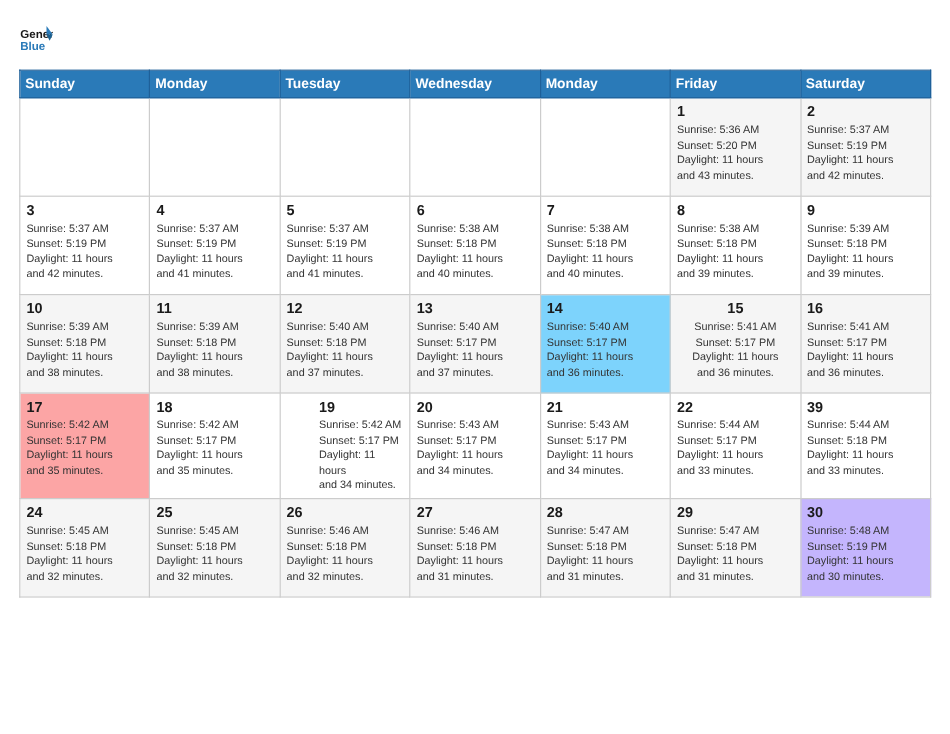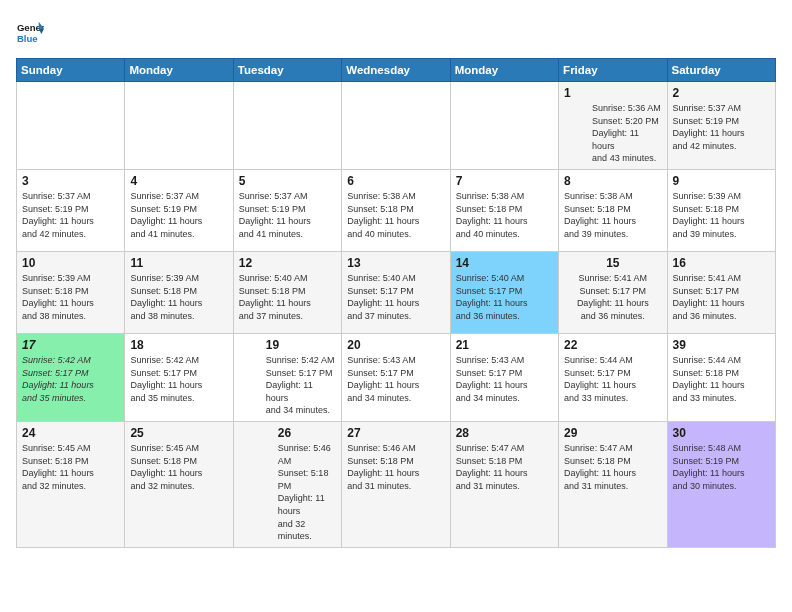--- a/index.html
+++ b/index.html
@@ -124,21 +124,21 @@
     </thead>
     <tbody id="calendar-body">
     <tr>
           <td class="empty-cell" style="background: rgb(255, 255, 255);"></td>
           <td class="empty-cell" style="background: rgb(255, 255, 255);"></td>
           <td class="empty-cell" style="background: rgb(255, 255, 255);"></td>
           <td class="empty-cell" style="background: rgb(255, 255, 255);"></td>
           <td class="empty-cell" style="background: rgb(255, 255, 255);"></td>
           <td style="background: rgb(245, 245, 245);">
             <span class="day-number">1</span>
-            <div class="day-info" style="white-space: pre-line; margin-left: 28px;">Sunrise: 5:36 AM
+            <div class="day-info" style="white-space: pre-line;">Sunrise: 5:36 AM
 Sunset: 5:20 PM
 Daylight: 11 hours
 and 43 minutes.</div>
           </td>
           <td style="background: rgb(245, 245, 245);">
             <span class="day-number">2</span>
             <div class="day-info" style="white-space: pre-line;">Sunrise: 5:37 AM
 Sunset: 5:19 PM
 Daylight: 11 hours
 and 42 minutes.</div>
@@ -240,21 +240,21 @@
           </td>
           <td style="background: rgb(245, 245, 245);">
             <span class="day-number">16</span>
             <div class="day-info" style="white-space: pre-line;">Sunrise: 5:41 AM
 Sunset: 5:17 PM
 Daylight: 11 hours
 and 36 minutes.</div>
           </td>
         </tr>
         <tr>
-          <td style="background: #86efac; font-style: italic;">
+          <td style="background: #fca5a5;">
             <span class="day-number">17</span>
             <div class="day-info" style="white-space: pre-line;">Sunrise: 5:42 AM
 Sunset: 5:17 PM
 Daylight: 11 hours
 and 35 minutes.</div>
           </td>
           <td style="background: rgb(255, 255, 255); margin-left: 28px;">
             <span class="day-number">18</span>
             <div class="day-info" style="white-space: pre-line;">Sunrise: 5:42 AM
 Sunset: 5:17 PM
@@ -305,21 +305,21 @@
 Daylight: 11 hours
 and 32 minutes.</div>
           </td>
           <td style="background: rgb(245, 245, 245);">
             <span class="day-number">25</span>
             <div class="day-info" style="white-space: pre-line;">Sunrise: 5:45 AM
 Sunset: 5:18 PM
 Daylight: 11 hours
 and 32 minutes.</div>
           </td>
-          <td style="background: rgb(245, 245, 245); padding-left: 44px;">
+          <td style="background: rgb(245, 245, 245);">
             <span class="day-number">26</span>
             <div class="day-info" style="white-space: pre-line;">Sunrise: 5:46 AM
 Sunset: 5:18 PM
 Daylight: 11 hours
 and 32 minutes.</div>
           </td>
           <td style="background: rgb(245, 245, 245);">
             <span class="day-number">27</span>
             <div class="day-info" style="white-space: pre-line;">Sunrise: 5:46 AM
 Sunset: 5:18 PM

